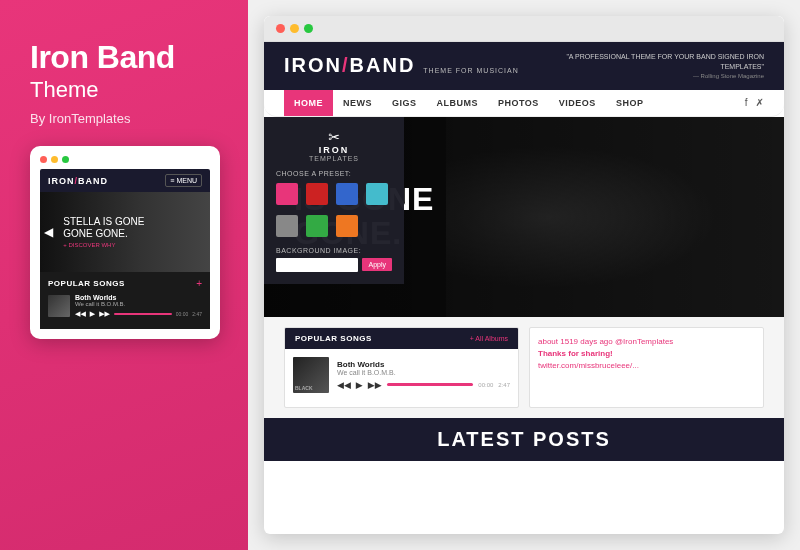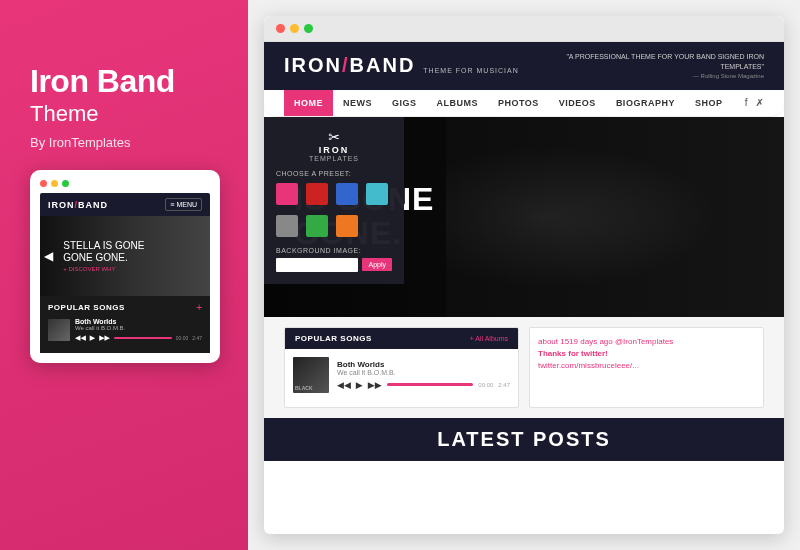--- a/index.html
+++ b/index.html
@@ -20,21 +20,20 @@
       display: flex;
       flex-direction: column;
       gap: 0;
     }
     .left-title {
       font-size: 32px;
       font-weight: 900;
       color: #fff;
       line-height: 1.1;
       letter-spacing: -0.5px;
-      margin-top: 24px;
     }
     .left-subtitle {
       font-size: 22px;
       font-weight: 400;
       color: #fff;
       margin-top: 2px;
       margin-bottom: 8px;
     }
     .left-by {
       font-size: 13px;
@@ -606,21 +605,20 @@
       </div>
 
       <div class="site-nav">
         <div class="nav-items">
           <div class="nav-item active">HOME</div>
           <div class="nav-item">NEWS</div>
           <div class="nav-item">GIGS</div>
           <div class="nav-item">ALBUMS</div>
           <div class="nav-item">PHOTOS</div>
           <div class="nav-item">VIDEOS</div>
-          <div class="nav-item">BIOGRAPHY</div>
           <div class="nav-item">SHOP</div>
         </div>
         <div class="nav-social">
           <span>f</span>
           <span>✗</span>
         </div>
       </div>
 
       <div class="site-hero">
 
@@ -689,21 +687,21 @@
             </div>
           </div>
         </div>
 
         <div class="bottom-section">
           <div class="bottom-section-body">
             <div class="tweet-text">
               <span>about 1519 days ago</span>
               <span>@IronTemplates</span>
               <br>
-              <span class="tweet-bold">Thanks for twitter!</span>
+              <span class="tweet-bold">Thanks for sharing!</span>
               <br>
               <span class="tweet-link">twitter.com/missbruceleee/...</span>
             </div>
           </div>
         </div>
       </div>
 
       <div class="latest-posts-banner">
         <div class="latest-posts-title">LATEST POSTS</div>
       </div>

